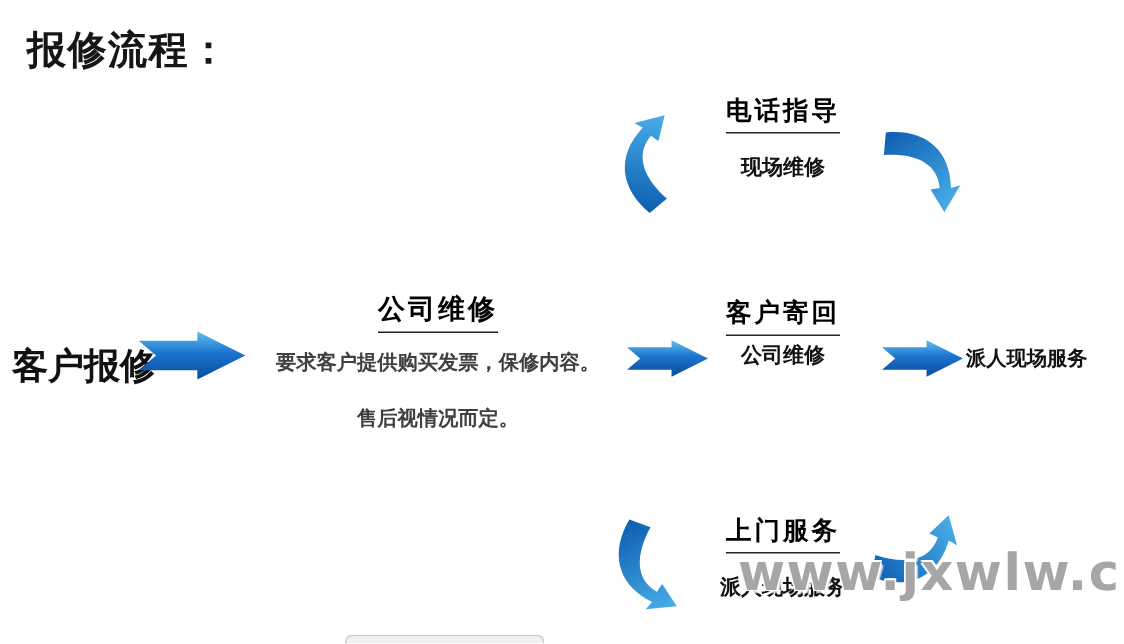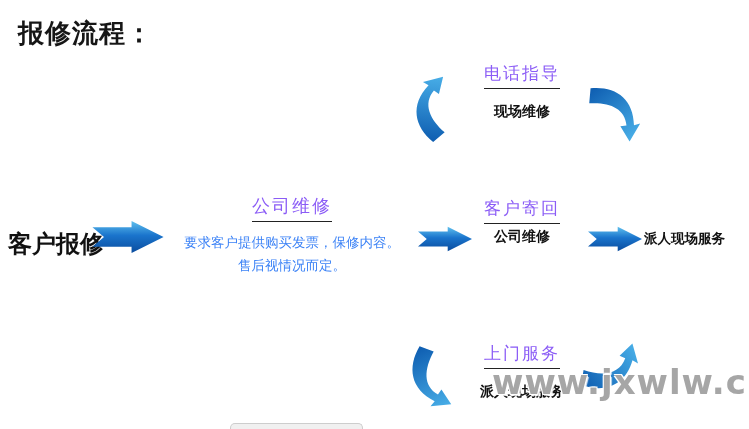--- a/index.html
+++ b/index.html
@@ -18,23 +18,23 @@
   .arrow-3 { left:588px; top:225px; width:54px; height:28px; }
 
   .swoosh { position:absolute; }
   .swoosh svg { display:block; width:100%; height:100%; overflow:visible; }
   .swoosh-tl { left:404px; top:78px;  width:60px; height:60px; transform:rotate(-40deg); }
   .swoosh-tr { left:584px; top:82px;  width:60px; height:62px; transform:rotate(95deg); }
   .swoosh-bl { left:402px; top:348px; width:60px; height:60px; transform:rotate(20deg) scaleY(-1); }
   .swoosh-br { left:580px; top:336px; width:60px; height:62px; transform:rotate(-80deg) scaleY(-1); }
 
   .after-sales { position:absolute; left:158px; top:194px; width:268px; text-align:center; color:#111; }
-  .heading-underline { display:inline-block; font-size:18px; font-weight:400; letter-spacing:2px;
-                       border-bottom:1.5px solid #222; padding-bottom:3px; color:#8b5cf6; }
-  .after-desc { margin-top:10px; font-size:13.5px; font-weight:400; line-height:1.55; color:#3b82f6; }
+  .heading-underline { display:inline-block; font-size:18px; font-weight:700; letter-spacing:2px;
+                       border-bottom:1.5px solid #222; padding-bottom:3px; color:#000000; }
+  .after-desc { margin-top:10px; font-size:13.5px; font-weight:700; line-height:1.55; color:#404040; }
 
   .branch { position:absolute; text-align:center; color:#111; }
   .branch-top    { left:462px; top:62px;  width:120px; }
   .branch-mid    { left:462px; top:197px; width:120px; }
   .branch-bottom { left:452px; top:342px; width:140px; }
   .branch .hd { font-size:17px; }
   .branch .sub { margin-top:14px; font-size:14px; font-weight:700; }
 
   .result-label { position:absolute; left:644px; top:230px; font-size:13.5px; font-weight:600; color:#111; }
 
@@ -70,21 +70,21 @@
 
   <div class="block-arrow arrow-1">
     <svg viewBox="0 0 80 36">
         <polygon points="0,7 44,7 44,0 80,18 44,36 44,29 0,29 13,18" fill="url(#agrad)"></polygon>
       </svg>
   </div>
 
   <div class="after-sales">
     <span class="heading-underline">公司维修</span>
     <div class="after-desc">要求客户提供购买发票，保修内容。</div>
-    <div class="after-desc" style="margin-top:2px">售后视情况而定。</div>
+    <div class="after-desc" style="margin-top:16px">售后视情况而定。</div>
   </div>
 
   <div class="block-arrow arrow-2">
     <svg viewBox="0 0 80 36">
         <polygon points="0,7 44,7 44,0 80,18 44,36 44,29 0,29 13,18" fill="url(#agrad)"></polygon>
       </svg>
   </div>
 
   <div class="swoosh swoosh-tl">
     <svg viewBox="0 0 80 72">

